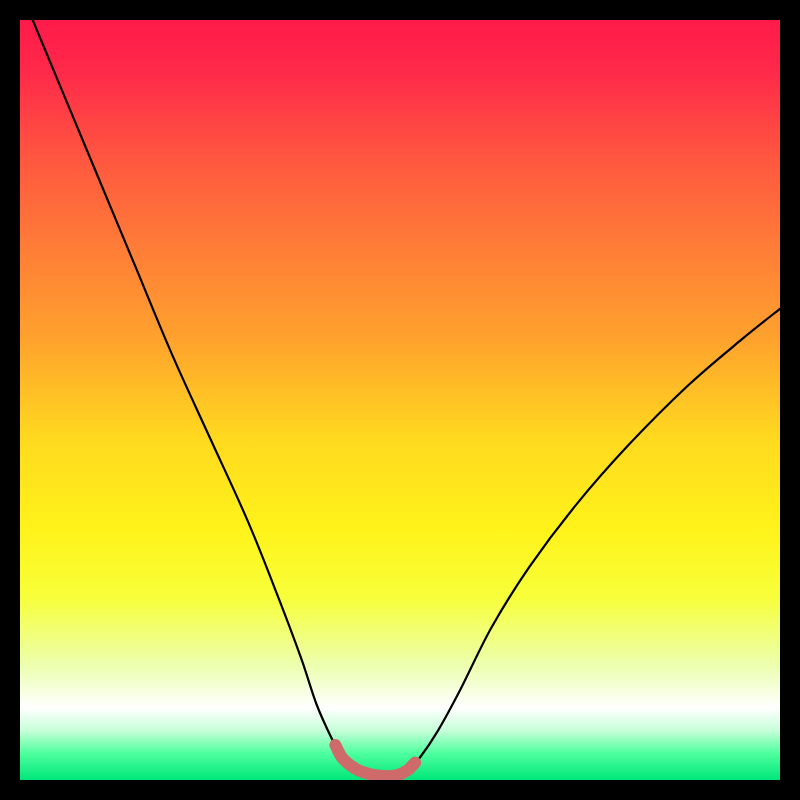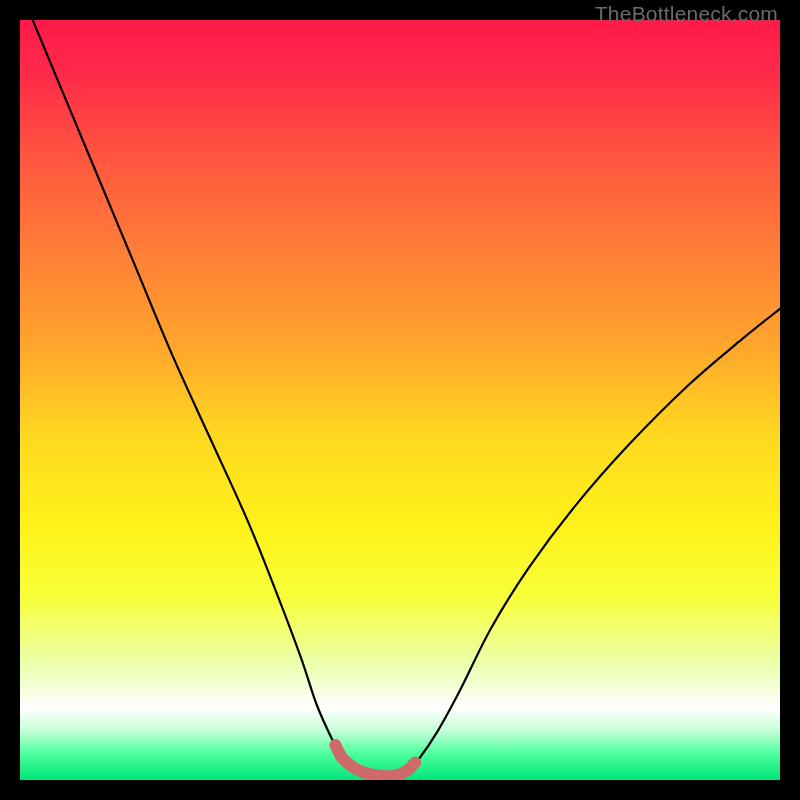--- a/index.html
+++ b/index.html
@@ -76,14 +76,13 @@
             <stop offset="100%" stop-color="#00e67a"></stop>
           </linearGradient>
       </defs>
       <rect x="0" y="0" width="760" height="760" fill="url(#bg)"></rect>
     </svg>
     <svg class="curve" viewBox="0 0 760 760" preserveAspectRatio="none">
       <path id="main-curve" d="M 0 -30.399999999999977 C 6.333333333333333 -15.199999999999989, 25.333333333333336 30.39999999999996, 38 60.799999999999955 C 50.666666666666664 91.19999999999995, 63.333333333333336 121.60000000000001, 76 152 C 88.66666666666667 182.4, 101.33333333333333 212.79999999999993, 114 243.19999999999993 C 126.66666666666667 273.5999999999999, 139.33333333333334 305.26666666666665, 152 334.4 C 164.66666666666666 363.5333333333333, 177.33333333333334 390.1333333333333, 190 418 C 202.66666666666666 445.8666666666667, 216.6 474.99999999999994, 228 501.59999999999997 C 239.4 528.1999999999999, 249.53333333333336 554.8000000000001, 258.40000000000003 577.6 C 267.2666666666667 600.4, 274.8666666666667 620.6666666666666, 281.2 638.4 C 287.5333333333333 656.1333333333333, 291.33333333333337 670.7, 296.40000000000003 684 C 301.4666666666667 697.3, 307.16666666666663 709.08, 311.59999999999997 718.2 C 316.0333333333333 727.32, 318.56666666666666 733.4000000000001, 323 738.72 C 327.43333333333334 744.04, 332.5 747.3333333333334, 338.2 750.12 C 343.9 752.9066666666666, 350.8666666666667 754.5533333333334, 357.2 755.44 C 363.5333333333333 756.3266666666667, 371.1333333333333 756.3266666666667, 376.2 755.44 C 381.26666666666665 754.5533333333334, 383.8 752.9066666666666, 387.6 750.12 C 391.40000000000003 747.3333333333334, 393.93333333333334 745.3066666666667, 399 738.72 C 404.06666666666666 732.1333333333333, 411.0333333333334 722.2533333333333, 418.00000000000006 710.6 C 424.9666666666667 698.9466666666667, 431.9333333333333 685.9, 440.79999999999995 668.8 C 449.66666666666663 651.6999999999999, 459.79999999999995 628.2666666666667, 471.2 608 C 482.6 587.7333333333333, 495.2666666666667 567.4666666666667, 509.20000000000005 547.2 C 523.1333333333333 526.9333333333334, 538.3333333333333 506.6666666666667, 554.8 486.40000000000003 C 571.2666666666667 466.1333333333334, 589 445.8666666666667, 608 425.6 C 627 405.33333333333337, 649.8 382.53333333333336, 668.8 364.8 C 687.8 347.06666666666666, 706.8 331.86666666666673, 722 319.20000000000005 C 737.2 306.53333333333336, 753.6666666666666 293.8666666666667, 760 288.8" fill="none" stroke-width="2.2" stroke-linecap="round" stroke-linejoin="round" stroke="#000000"></path>
       <path id="valley-curve" d="M 315.4 725.04 C 316.66666666666663 727.3199999999999, 319.2 734.54, 323 738.72 C 326.8 742.9000000000001, 332.5 747.3333333333334, 338.2 750.12 C 343.9 752.9066666666666, 350.8666666666667 754.5533333333334, 357.2 755.44 C 363.5333333333333 756.3266666666667, 371.1333333333333 756.3266666666667, 376.2 755.44 C 381.26666666666665 754.5533333333334, 384.43333333333334 752.2733333333333, 387.6 750.12 C 390.7666666666667 747.9666666666667, 393.93333333333334 743.7866666666666, 395.2 742.52" fill="none" stroke-width="12" stroke-linecap="round" stroke-linejoin="round" stroke="#cf6a6a"></path>
     </svg>
   </div>
-  <div class="watermark">TheBottleneck.com</div>
 </div>
 
 </body></html>

